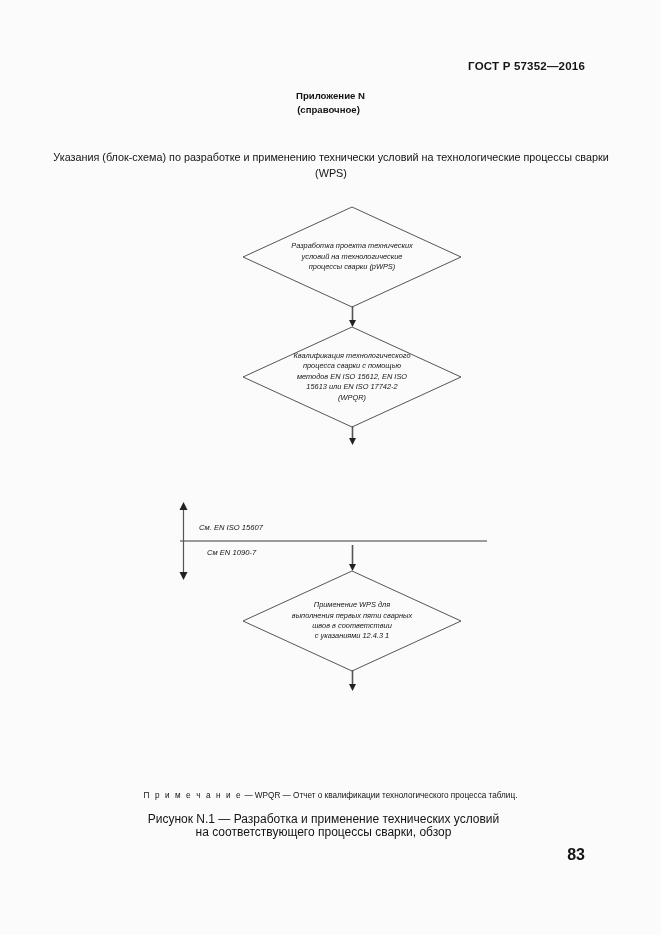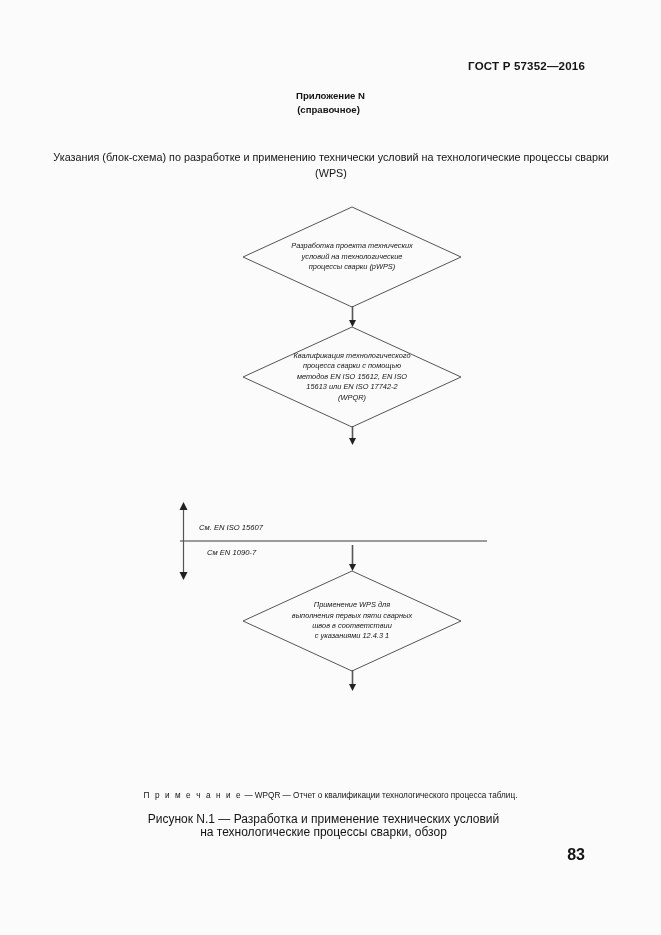--- a/index.html
+++ b/index.html
@@ -256,18 +256,18 @@
 
 
   </div>
 
   <div class="note">
     <span class="spaced">П р и м е ч а н и е</span><span>  — WPQR — Отчет о квалификации технологического процесса таблиц.</span>
   </div>
 
   <div class="caption">
     <div>Рисунок N.1 — Разработка и применение технических условий</div>
-    <div>на технологические процессы сварки, обзор</div>
+    <div>на соответствующего процессы сварки, обзор</div>
   </div>
 
   <div class="page-number">83</div>
 
 </div>
 
 </body></html>

